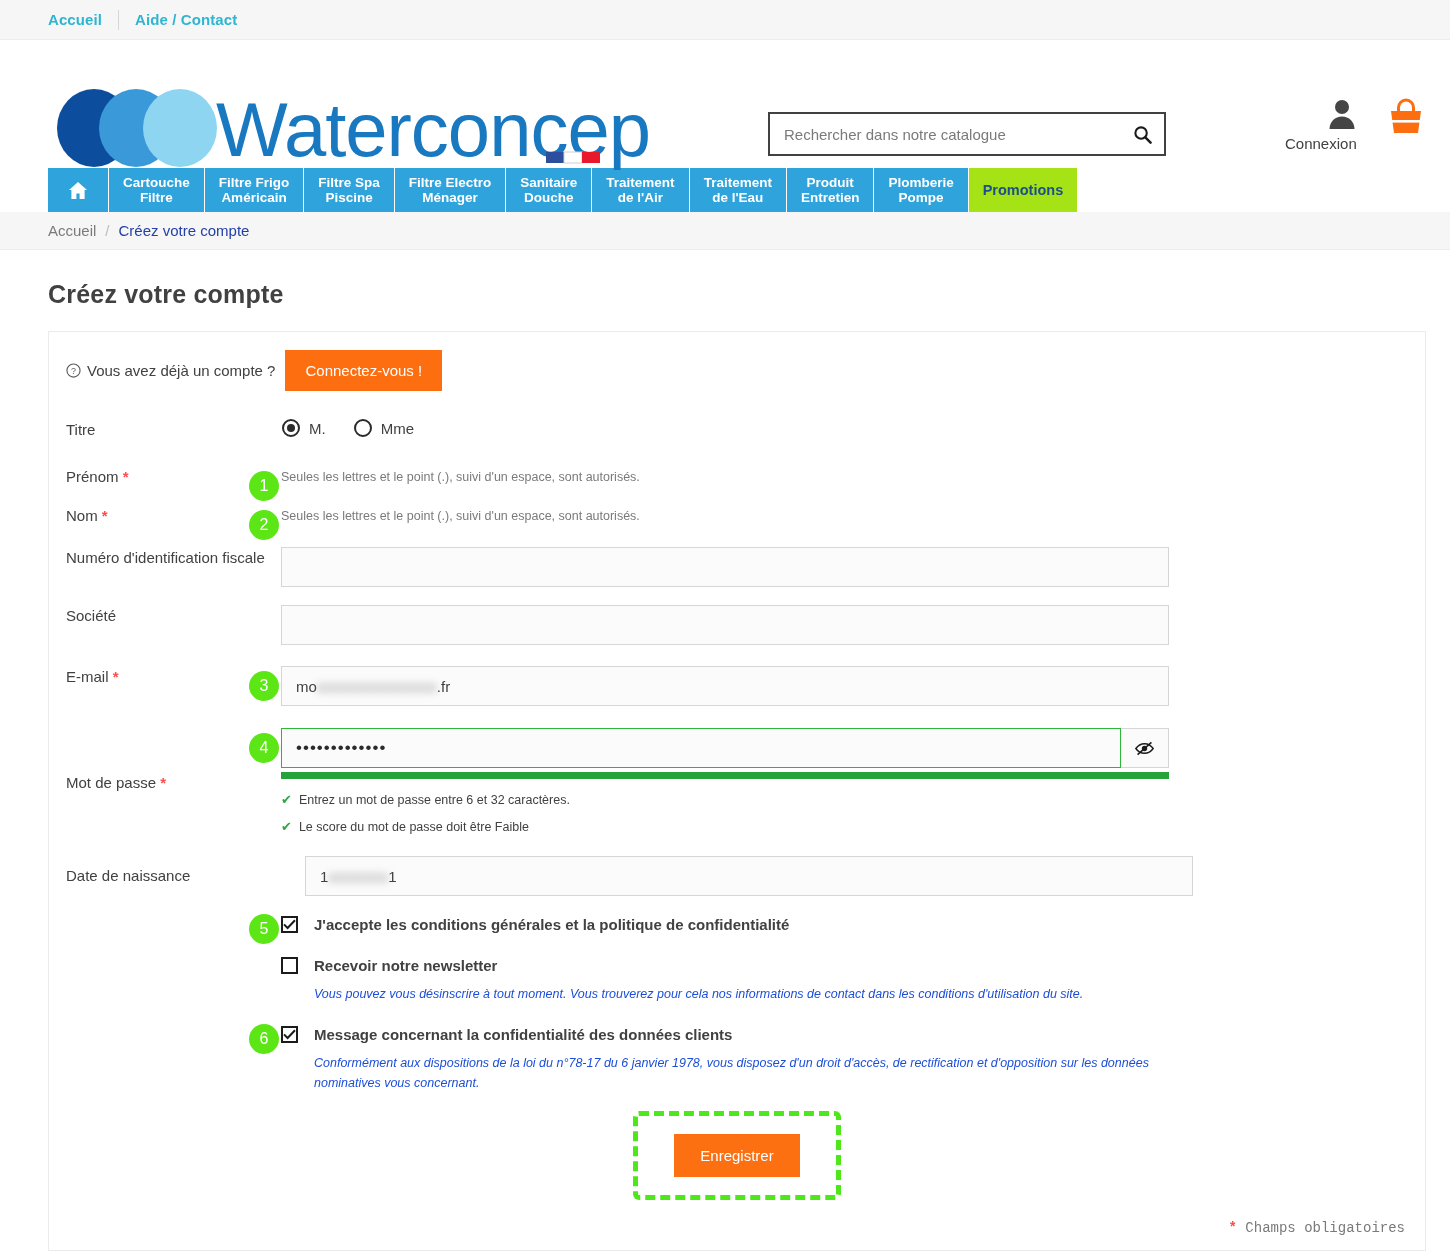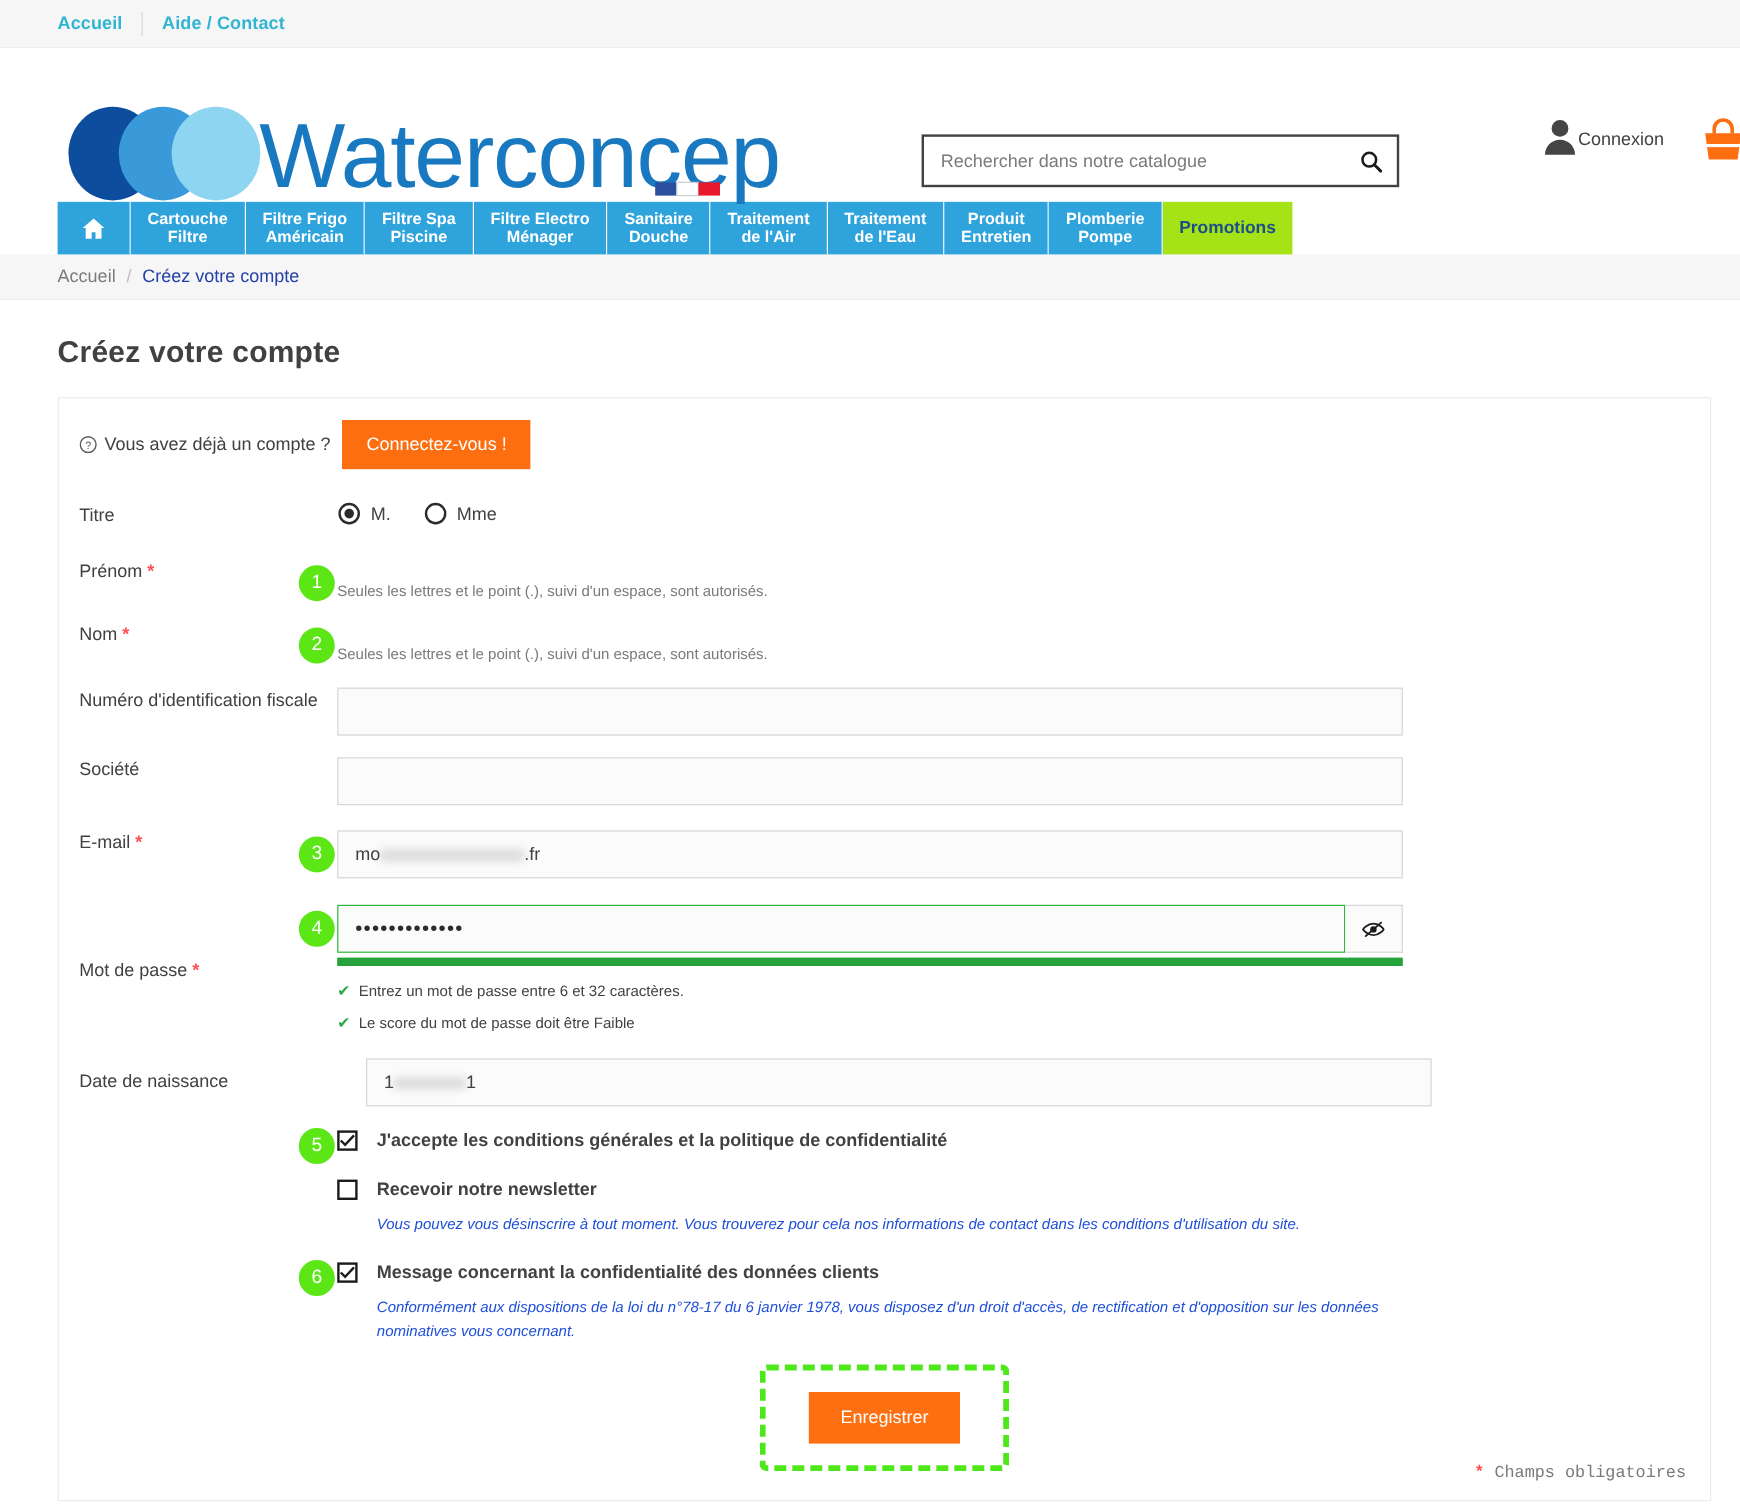--- a/index.html
+++ b/index.html
@@ -60,21 +60,21 @@
   .searchbox input::placeholder { color:#7a7a7a; }
   .search-btn {
     width:44px; height:100%;
     display:flex; align-items:center; justify-content:center;
     background:transparent; border:0; cursor:pointer;
   }
   .account-area {
     position:absolute; left:1285px; top:58px;
     display:flex; gap:30px; align-items:flex-start;
   }
-  .acct-item { display:flex; align-items:center; cursor:pointer; }
+  .acct-item { display:flex; flex-direction:column; align-items:flex-end; cursor:pointer; }
   .acct-label { font-size:15px; color:#414141; margin-top:5px; }
 
   
   .nav {
     height:44px;
     display:flex;
     padding:0 48px;
     background:#fff;
   }
   .nav-item {
@@ -141,21 +141,21 @@
   .inp {
     width:888px; height:40px;
     border:1px solid #d6d6d6;
     background:#fbfbfb;
     font-size:15px; color:#414141;
     padding:0 14px;
     font-family:"Liberation Sans", sans-serif;
     outline:none;
   }
   .hint {
-    font-size:12.5px; color:#7a7a7a; margin-top:20px;
+    font-size:12.5px; color:#7a7a7a; margin-top:4px;
   }
 
   .badge {
     position:absolute;
     left:-32px;
     width:30px; height:30px;
     border-radius:50%;
     background:#5ce616;
     color:#fff;
     font-size:16px;

